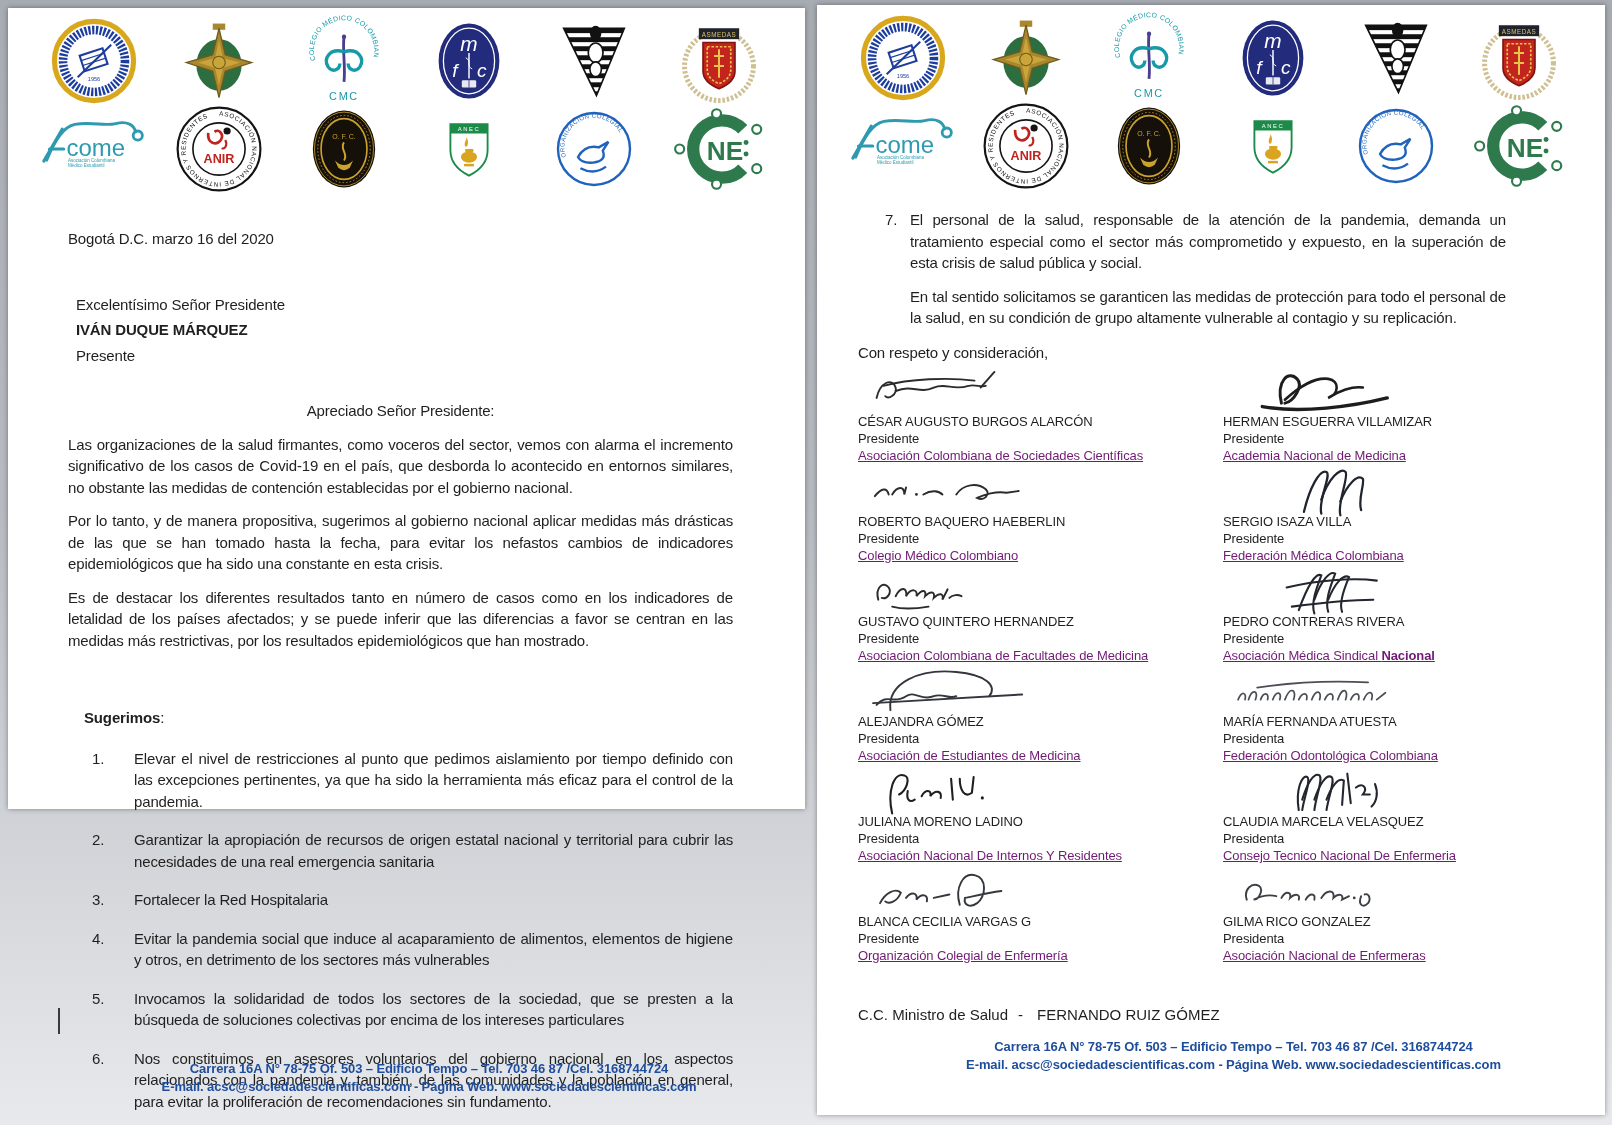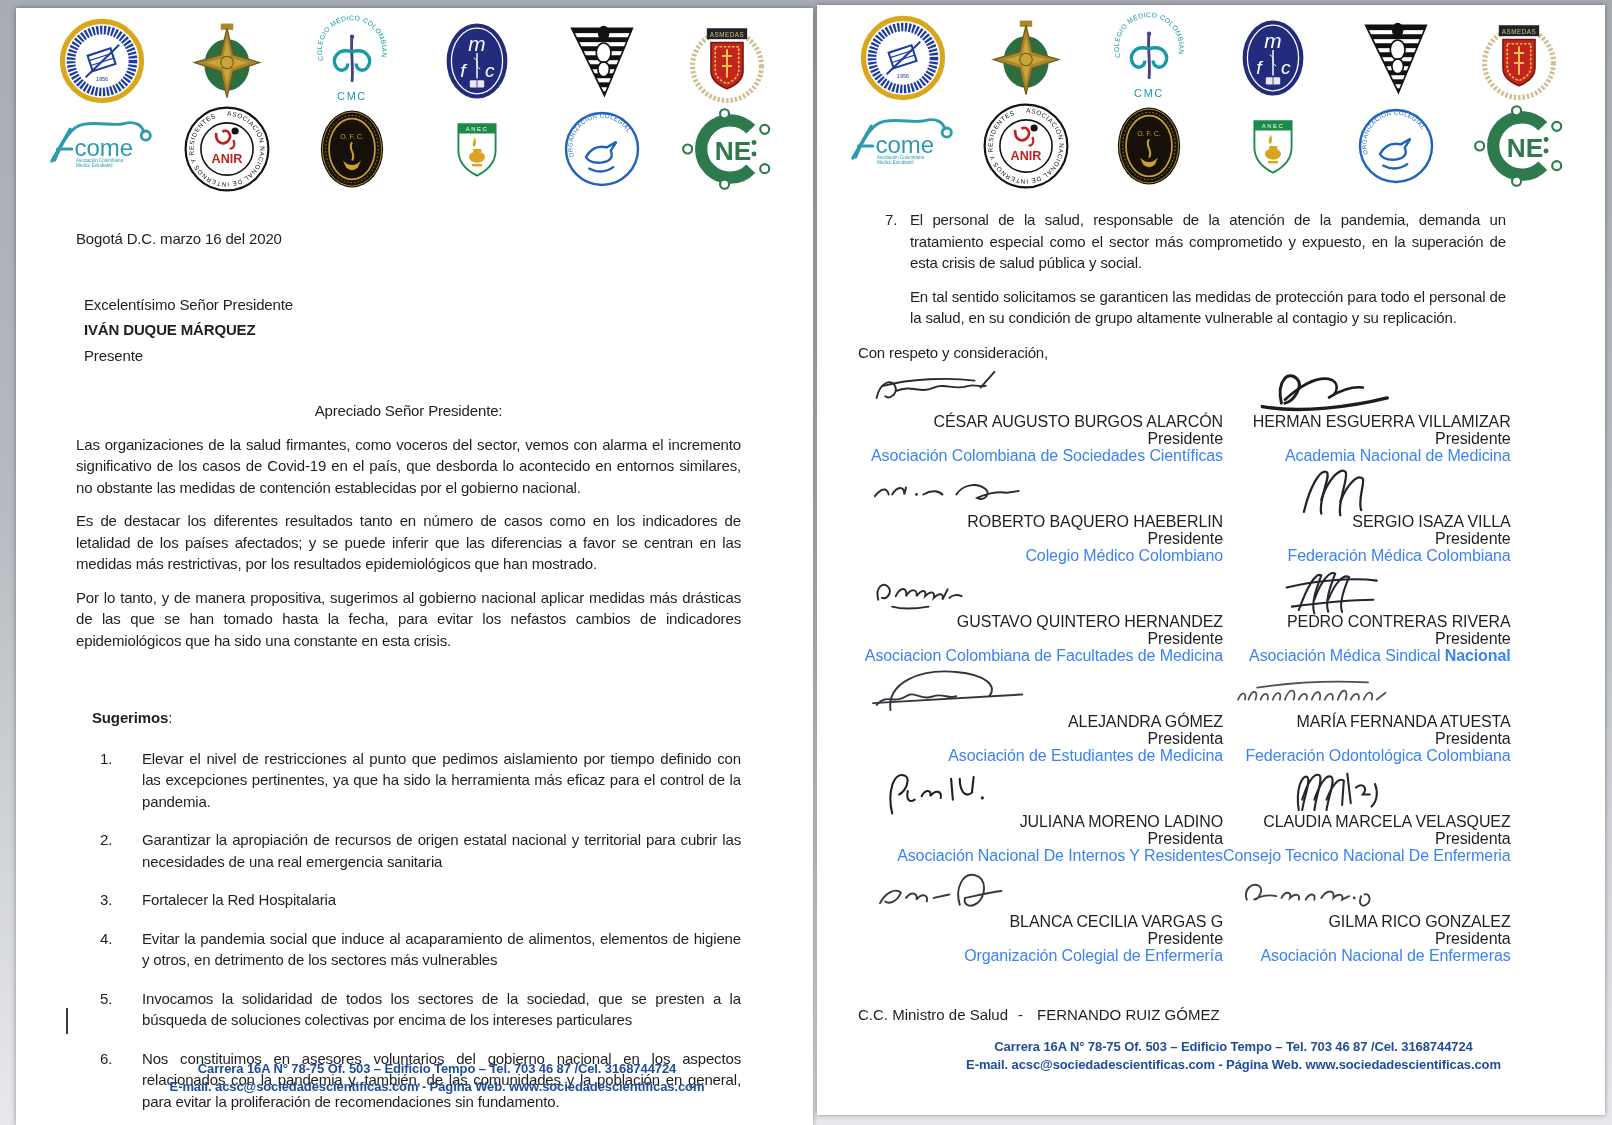--- a/index.html
+++ b/index.html
@@ -2,21 +2,21 @@
 <html><head>
 <meta charset="utf-8">
 <style>
   html,body{margin:0;padding:0;}
   body{
     width:1612px;height:1125px;position:relative;overflow:hidden;
     background:linear-gradient(180deg,#a7abb2 0%,#b7bac0 45%,#e7e9ec 100%);
     font-family:"Liberation Sans",sans-serif;color:#1f1f1f;
   }
   .page{position:absolute;background:#ffffff;box-shadow:0 0 5px rgba(0,0,0,.38);}
-  .page-left{left:16px;top:8px;width:797px;height:1117px;}
+  .page-left{left:8px;top:8px;width:797px;height:801px;}
   .page-right{left:817px;top:5px;width:788px;height:1110px;}
 
   
   .logo-grid{display:grid;grid-template-columns:repeat(6,1fr);padding:10px 24px 0 24px;
              justify-items:center;align-items:center;row-gap:2px;grid-auto-rows:86px;}
   .logo-cell{display:flex;align-items:center;justify-content:center;}
   .lsvg{display:block}
   .logo-acsc .lsvg{width:86px;height:86px}
   .logo-medal .lsvg{width:78px;height:84px}
   .logo-cmc .lsvg{width:84px;height:92px}
@@ -48,26 +48,26 @@
   
   .rp-content{padding:20px 99px 0 41px;font-size:15px;line-height:21.5px;
               text-align:justify;letter-spacing:-.15px;}
   .item7{display:flex;margin-left:27px;}
   .item7 .num{width:25px;flex:none;}
   .item7 .body{flex:1;}
   .item7 .para:first-child{margin-top:0;}
   .closing{margin:13px 0 0 0;text-align:left;}
 
   .sig-grid{display:grid;grid-template-columns:365px 1fr;row-gap:5px;margin-top:6px;}
-  .sig-block{position:relative;padding-top:44px;text-align:right;line-height:17px;
-             font-size:16px;letter-spacing:-.1px;}
+  .sig-block{position:relative;padding-top:44px;text-align:left;line-height:17px;
+             font-size:13px;letter-spacing:-.1px;}
   .sig-block .sigsvg{position:absolute;left:-4px;top:-4px;width:215px;height:52px;
                      pointer-events:none;}
   .sig-line{margin:0;white-space:nowrap;}
-  .sig-org{color:#3b82f6;}
+  .sig-org{color:#701a75;text-decoration:underline;}
   .cc-line{margin:40px 0 0 0;text-align:left;letter-spacing:0;}
   .cc-sep{padding:0 14px 0 10px;}
 
   .footer{position:absolute;left:0;right:0;text-align:center;color:#1e4d9b;
           font-size:13px;font-weight:bold;line-height:17.5px;letter-spacing:-.1px;padding-left:45px;}
   .page-left .footer{top:1052px;}
   .page-right .footer{top:1033px;}
   .footer p{margin:0;}
 
   .cursor-bar{position:absolute;left:50px;top:1000px;width:2px;height:26px;background:#3a3a3a;}
@@ -342,22 +342,22 @@
     </div>
   <div class="lp-content">
     <p class="date-line">Bogotá D.C. marzo 16 del 2020</p>
     <div class="recipient">
       <p>Excelentísimo Señor Presidente</p>
       <p class="bold">IVÁN DUQUE MÁRQUEZ</p>
       <p>Presente</p>
     </div>
     <p class="salutation">Apreciado Señor Presidente:</p>
     <p class="para">Las organizaciones de la salud firmantes, como voceros del sector, vemos con alarma el incremento significativo de los casos de Covid-19 en el país, que desborda lo acontecido en entornos similares, no obstante las medidas de contención establecidas por el gobierno nacional.</p>
+    <p class="para">Por lo tanto, y de manera propositiva, sugerimos al gobierno nacional aplicar medidas más drásticas de las que se han tomado hasta la fecha, para evitar los nefastos cambios de indicadores epidemiológicos que ha sido una constante en esta crisis.</p>
     <p class="para">Es de destacar los diferentes resultados tanto en número de casos como en los indicadores de letalidad de los países afectados; y se puede inferir que las diferencias a favor se centran en las medidas más restrictivas, por los resultados epidemiológicos que han mostrado.</p>
-    <p class="para">Por lo tanto, y de manera propositiva, sugerimos al gobierno nacional aplicar medidas más drásticas de las que se han tomado hasta la fecha, para evitar los nefastos cambios de indicadores epidemiológicos que ha sido una constante en esta crisis.</p>
     <p class="sugerimos"><b>Sugerimos</b><span>:</span></p>
     <div class="list">
         <div class="list-item">
           <span class="num">1.</span>
           <span class="txt">Elevar el nivel de restricciones al punto que pedimos aislamiento por tiempo definido con las excepciones pertinentes, ya que ha sido la herramienta más eficaz para el control de la pandemia.</span>
         </div>
         <div class="list-item">
           <span class="num">2.</span>
           <span class="txt">Garantizar la apropiación de recursos de origen estatal nacional y territorial para cubrir las necesidades de una real emergencia sanitaria</span>
         </div>

